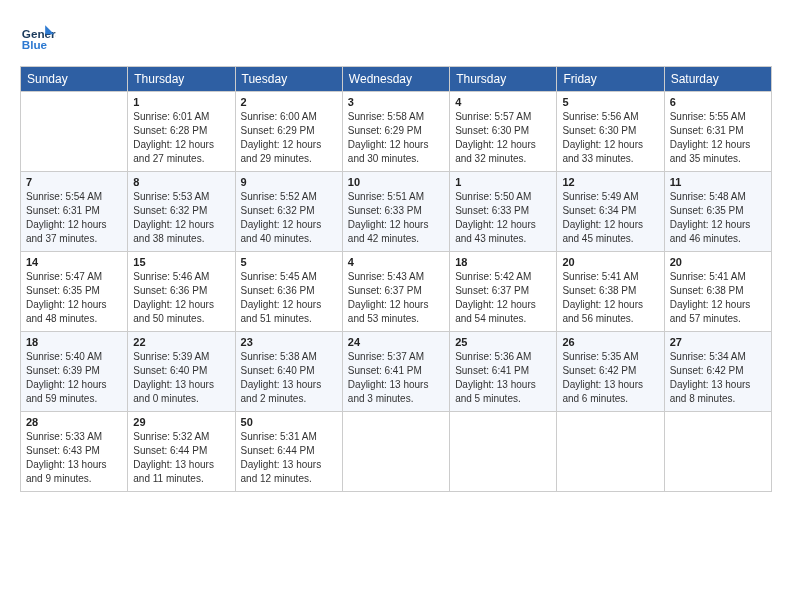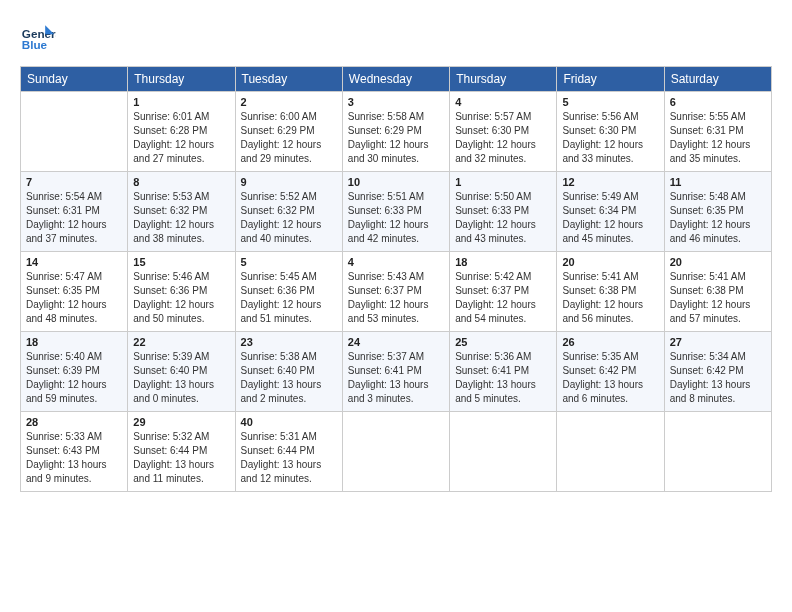--- a/index.html
+++ b/index.html
@@ -239,21 +239,21 @@
         <tr>
           <td>
             <span class="day-num">28</span>
             <div class="cell-info">Sunrise: 5:33 AM<br>Sunset: 6:43 PM<br>Daylight: 13 hours and 9 minutes.</div>
           </td>
           <td>
             <span class="day-num">29</span>
             <div class="cell-info">Sunrise: 5:32 AM<br>Sunset: 6:44 PM<br>Daylight: 13 hours and 11 minutes.</div>
           </td>
           <td>
-            <span class="day-num">40</span>
+            <span class="day-num">50</span>
             <div class="cell-info">Sunrise: 5:31 AM<br>Sunset: 6:44 PM<br>Daylight: 13 hours and 12 minutes.</div>
           </td>
           <td class="empty"></td>
           <td class="empty"></td>
           <td class="empty"></td>
           <td class="empty"></td>
         </tr>
       </tbody>
   </table>
 </div>

